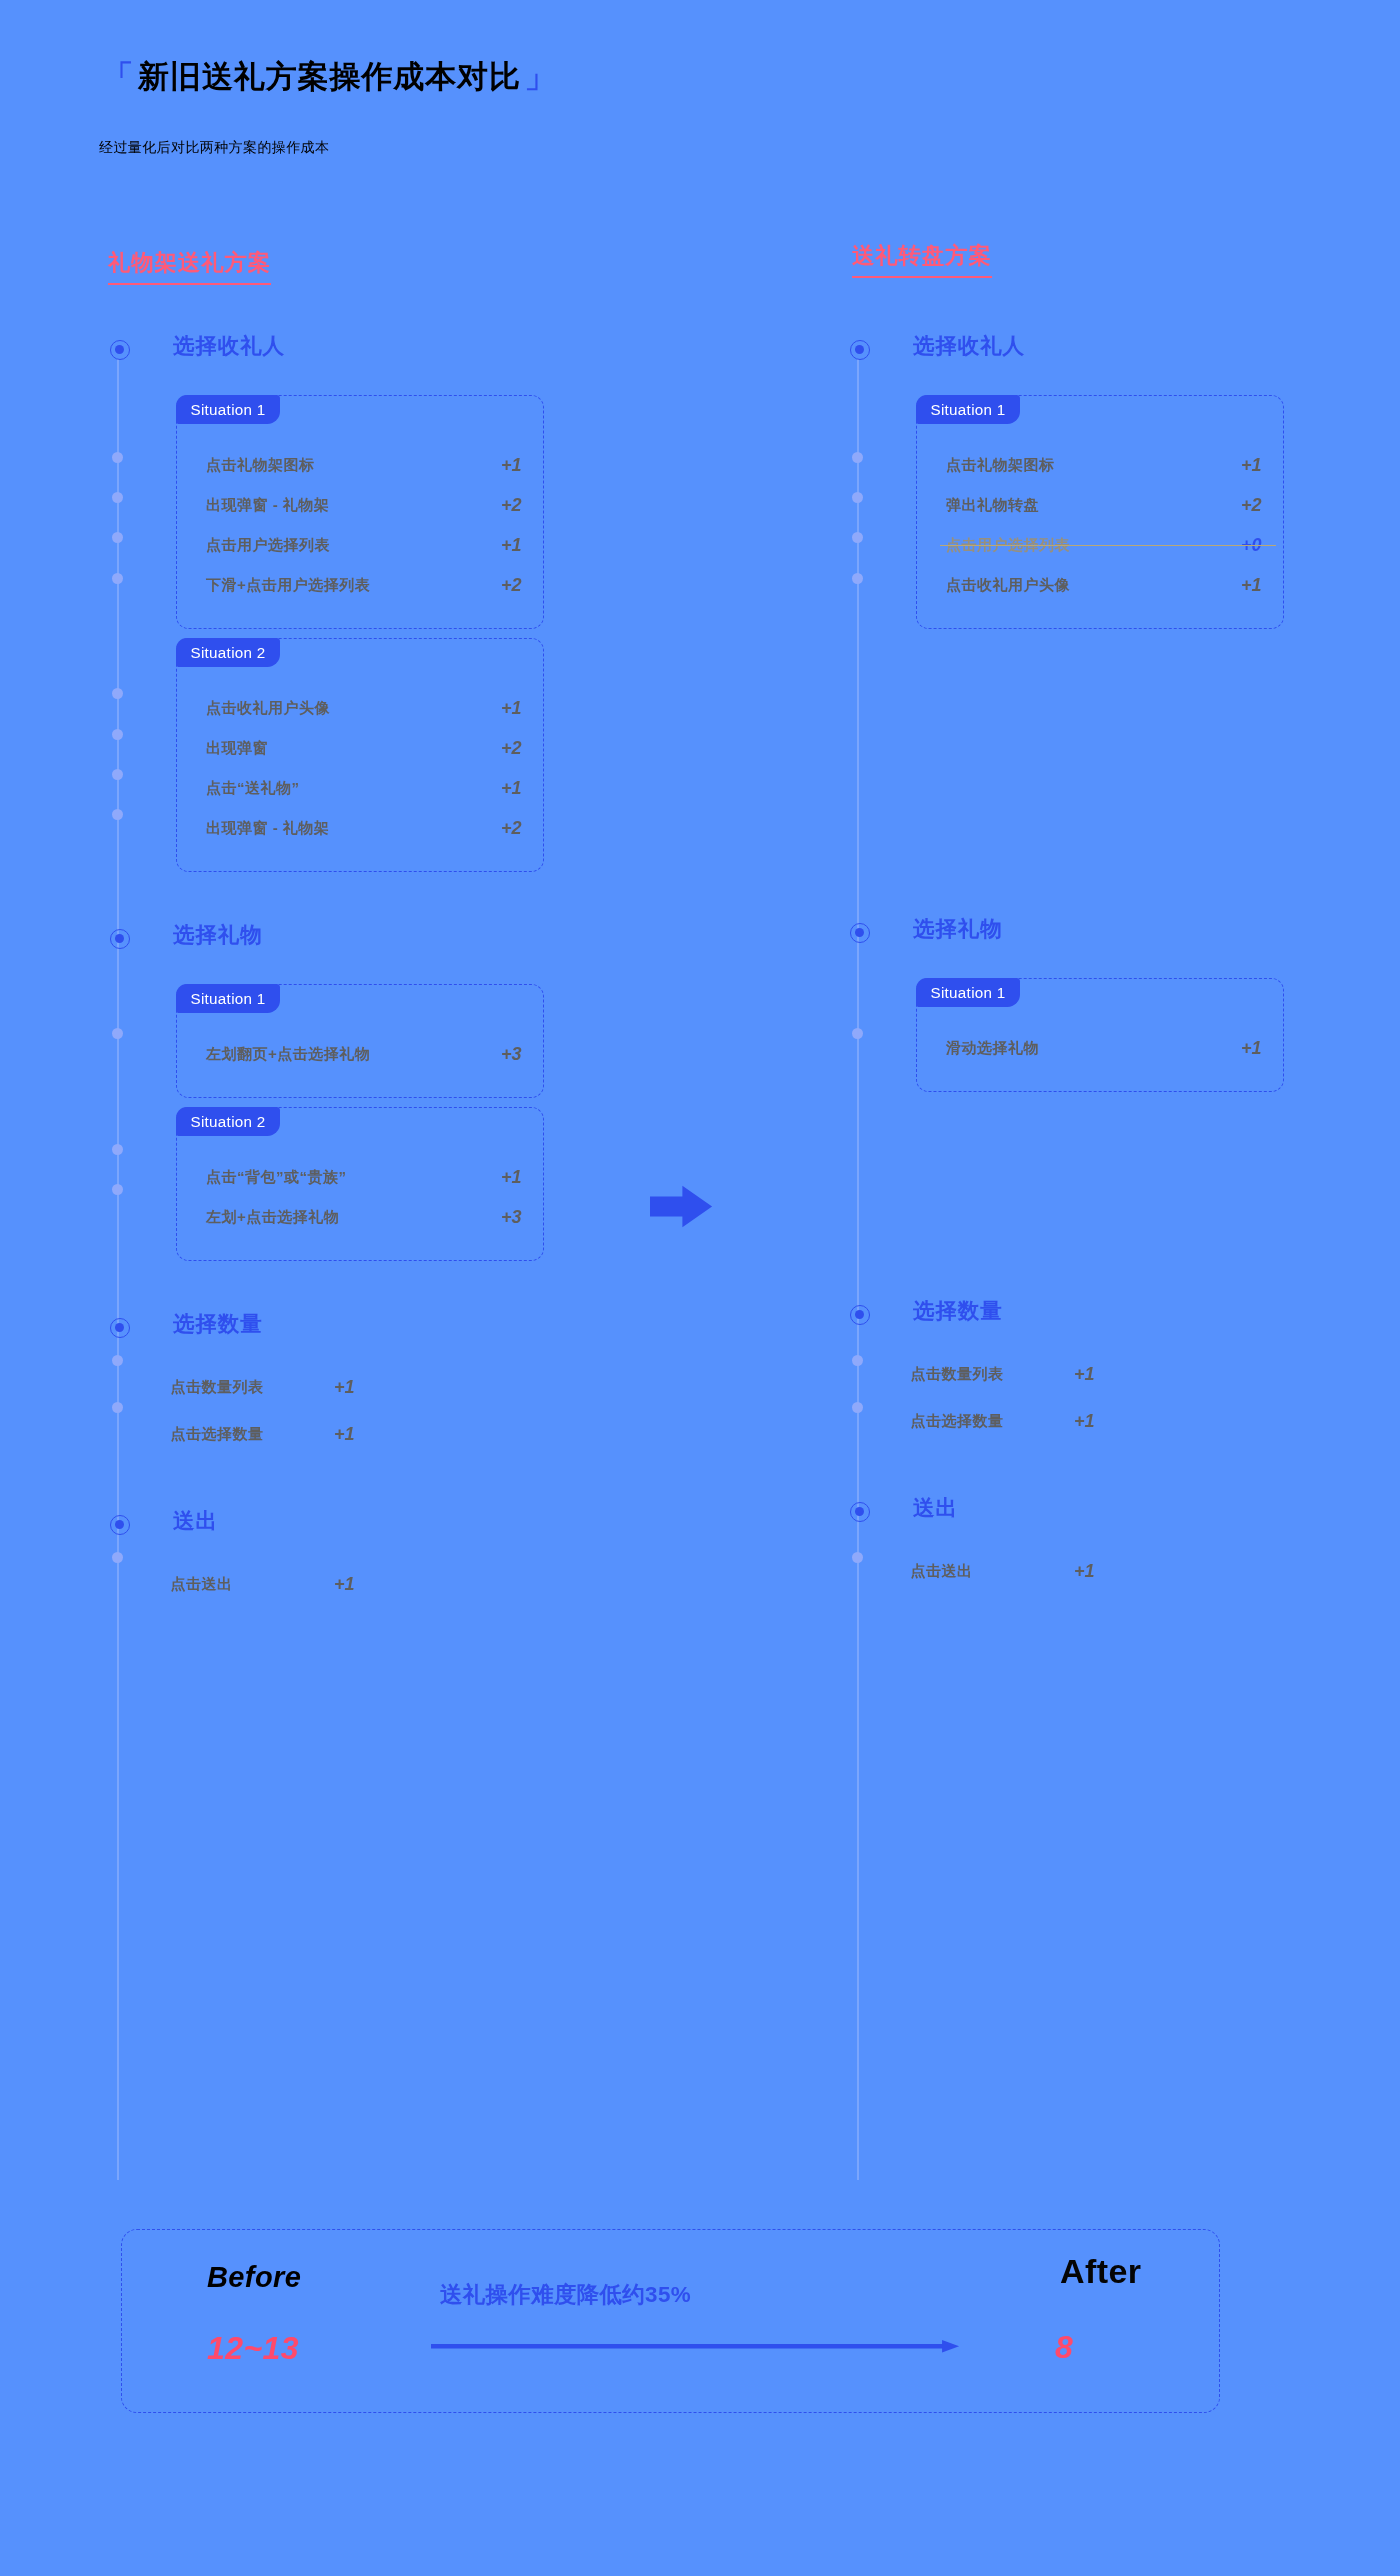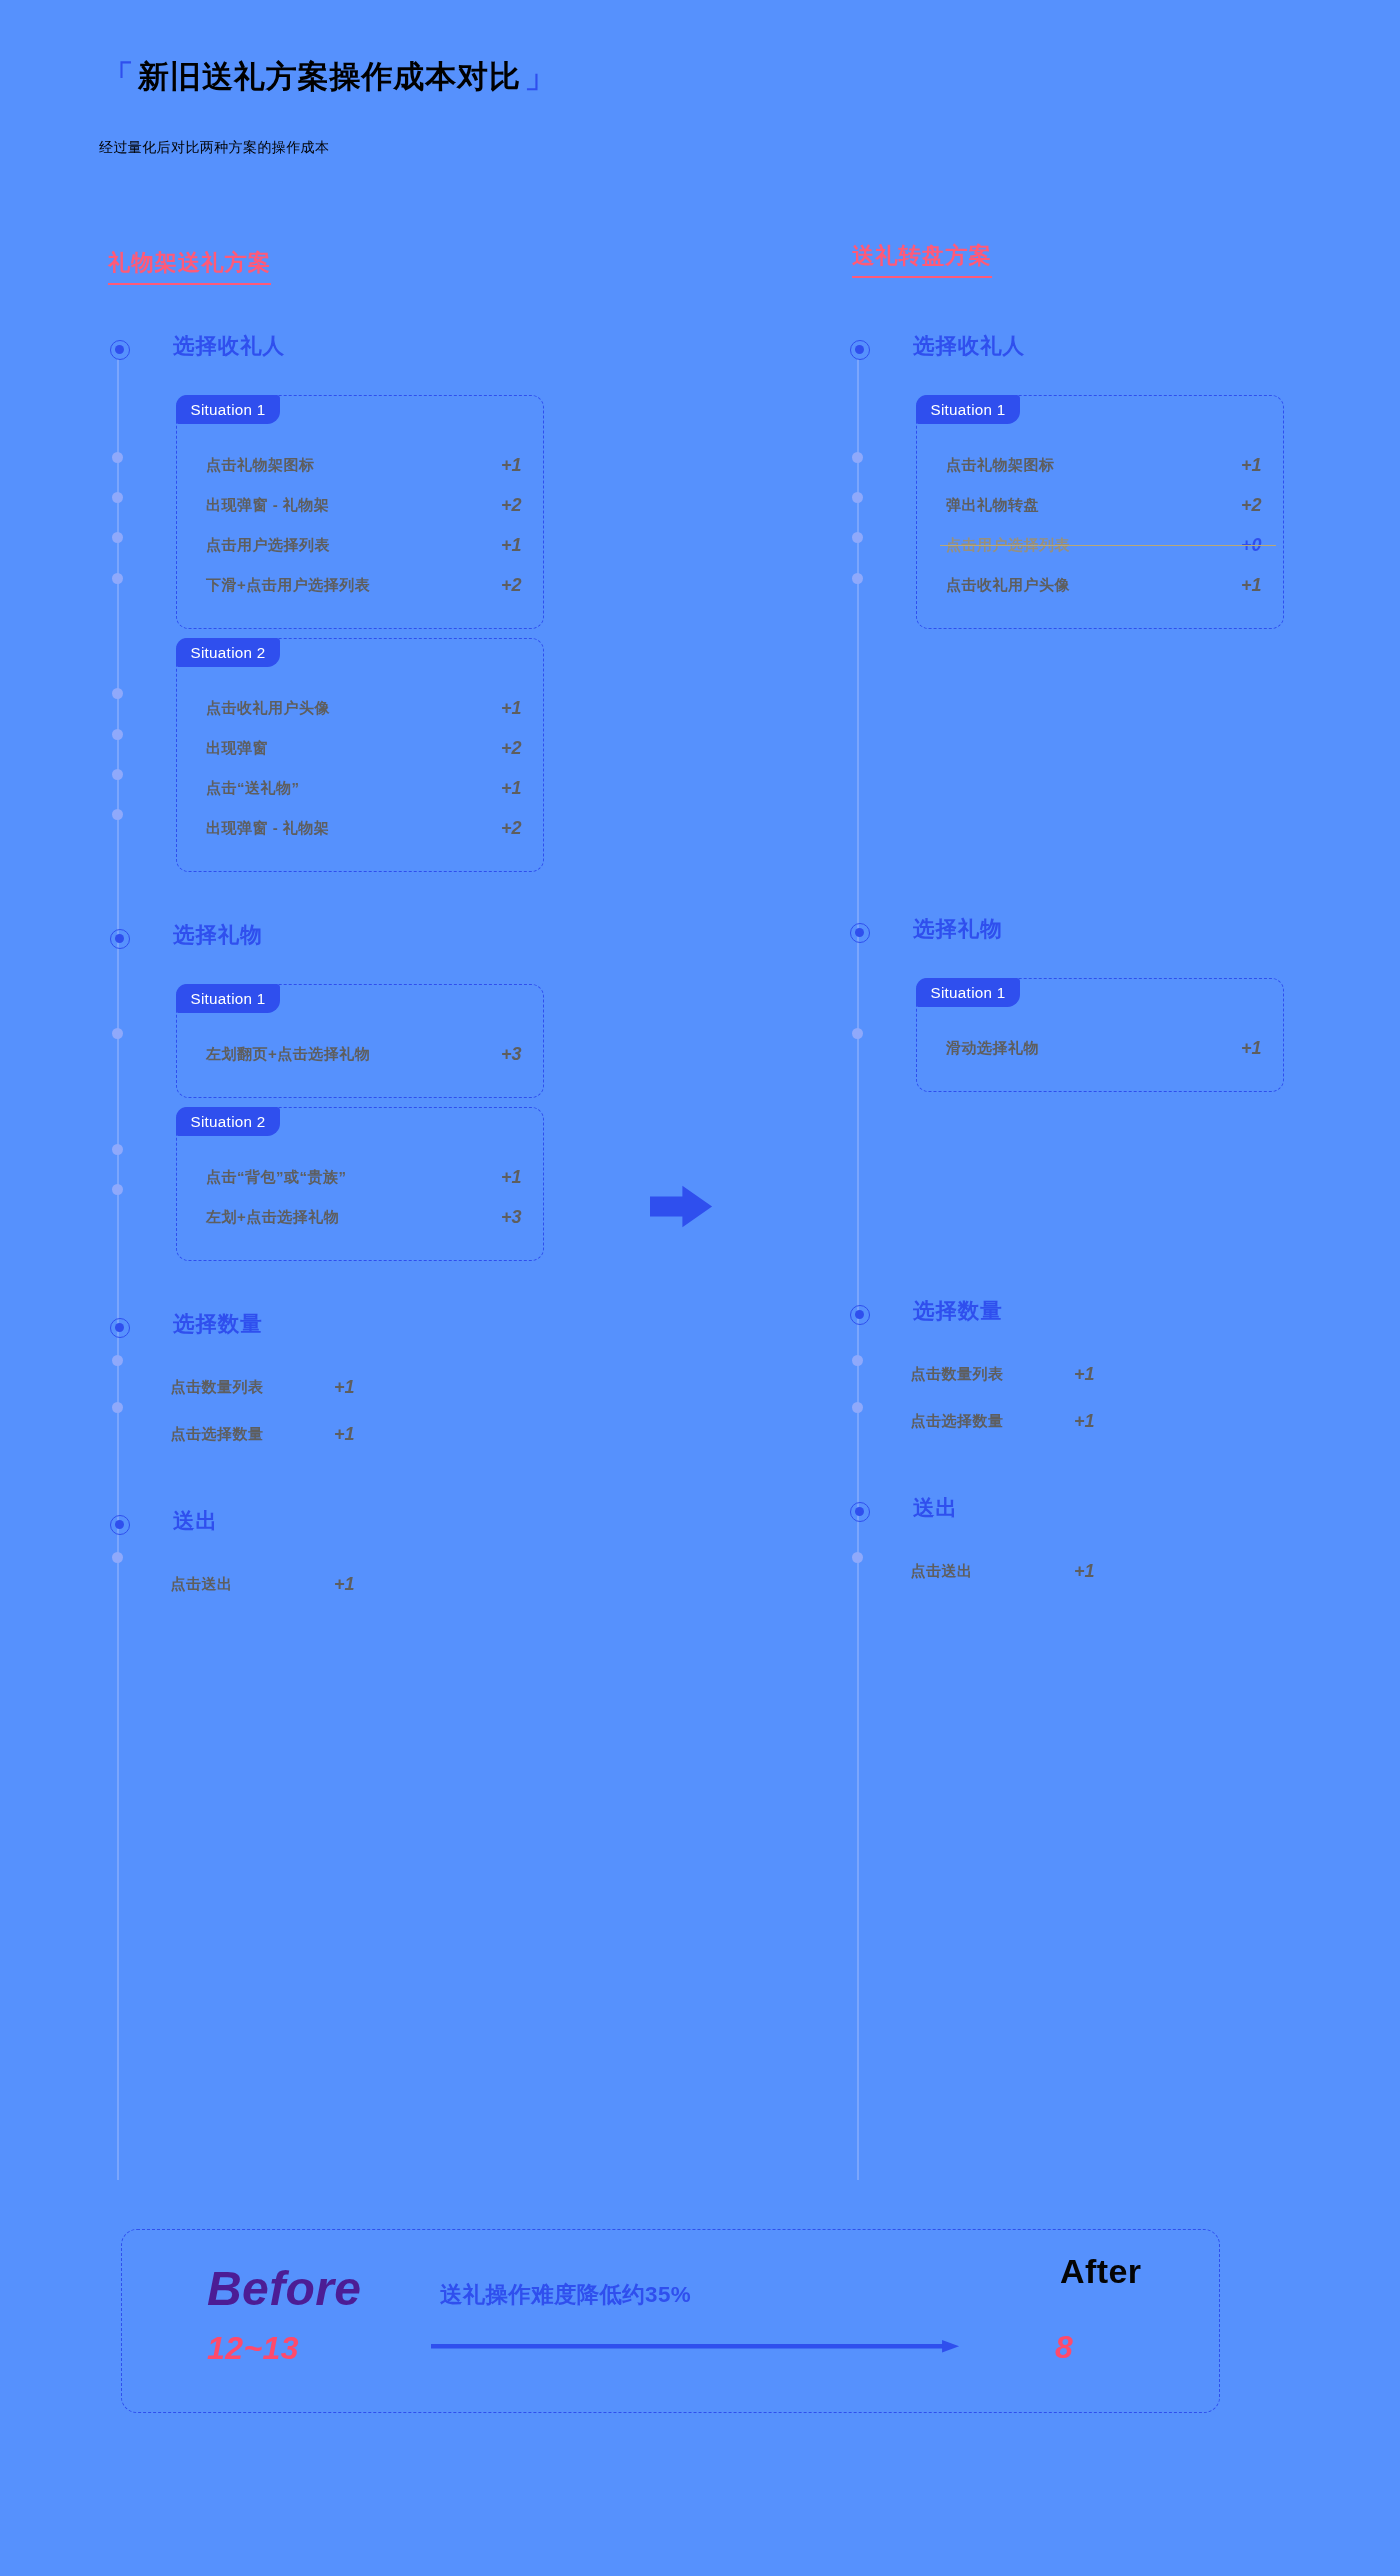--- a/index.html
+++ b/index.html
@@ -65,22 +65,22 @@
 
   
   .minidot{position:absolute;width:10.8px;height:10.8px;border-radius:50%;background:#8fa9fb;}
 
   
   .big-arrow{position:absolute;left:650px;top:1184px;width:63px;height:45px;}
 
   
   .summary{position:absolute;left:121px;top:2229px;width:1099px;height:184px;
            border:1.8px dashed #2f4fee;border-radius:16px;box-sizing:border-box;}
-  .sum-before-label{position:absolute;left:85px;top:31px;font-size:48px;font-weight:bold;
-            font-style:italic;color:#4c1d95;letter-spacing:0.4px;}
+  .sum-before-label{position:absolute;left:85px;top:31px;font-size:29px;font-weight:bold;
+            font-style:italic;color:#000000;letter-spacing:0.4px;}
   .sum-before-val{position:absolute;left:85px;top:100px;font-size:32px;font-weight:bold;
             font-style:italic;color:#ff4a6b;letter-spacing:0.4px;}
   .sum-after-label{position:absolute;left:906px;top:22.4px;font-size:34px;font-weight:bold;
             color:#050505;letter-spacing:0.4px;margin-left:32px;}
   .sum-after-val{position:absolute;left:933px;top:99px;font-size:32px;font-weight:bold;
             font-style:italic;color:#ff4a6b;letter-spacing:0.4px;}
   .sum-caption{position:absolute;left:318px;top:49px;font-size:22.4px;font-weight:bold;
             color:#2f4fee;letter-spacing:0.4px;white-space:nowrap;}
   .sum-arrow{position:absolute;left:309px;top:109px;width:529px;height:14.4px;}
 </style>

